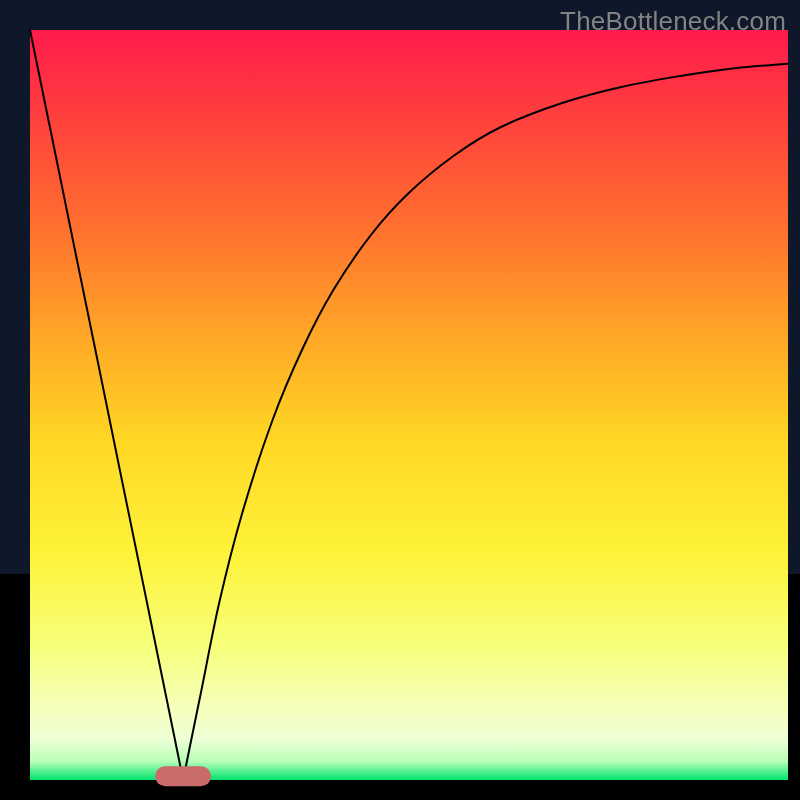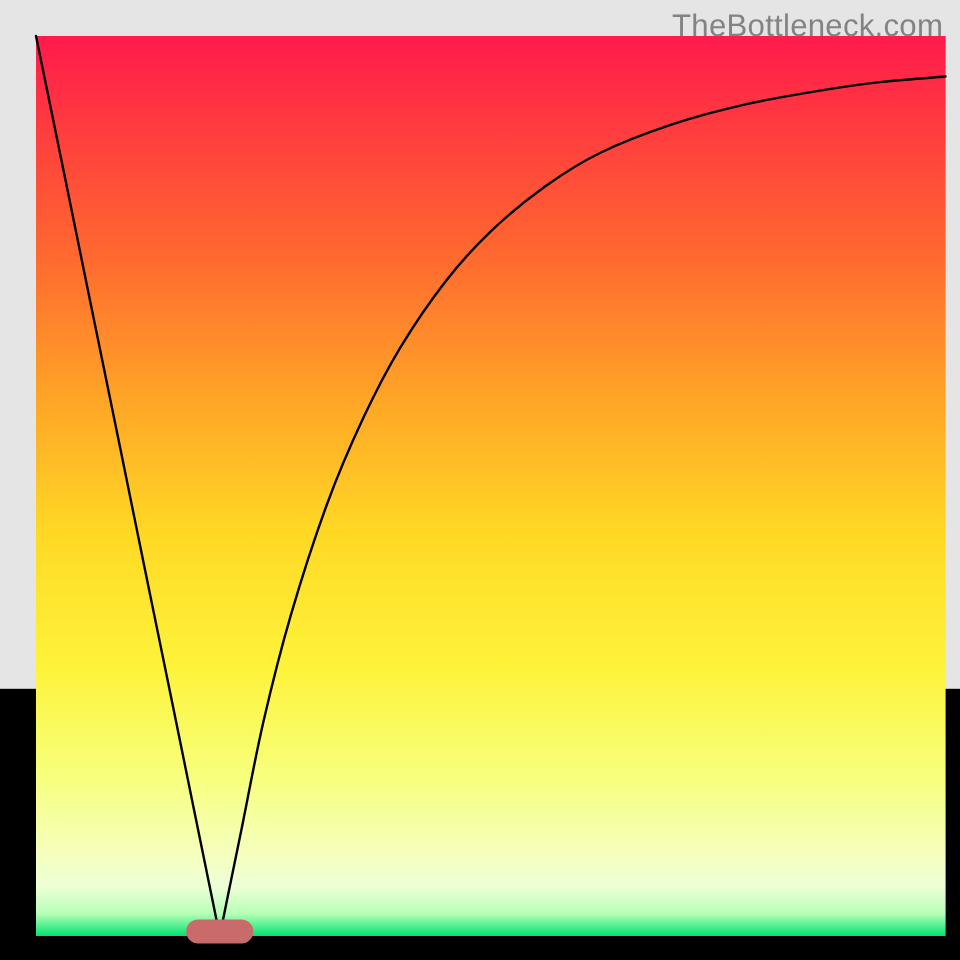--- a/index.html
+++ b/index.html
@@ -8,21 +8,21 @@
     width: 800px;
     height: 800px;
     overflow: hidden;
     background: #000;
     font-family: Arial, Helvetica, sans-serif;
   }
   .frame {
     position: relative;
     width: 800px;
     height: 574px;
-    background: #e5e5e5;
+    background: #0f172a;
   }
   .watermark {
     position: absolute;
     top: 6px;
     right: 14px;
     color: #838383;
     font-size: 26px;
     font-weight: 400;
     z-index: 5;
     letter-spacing: 0.2px;

